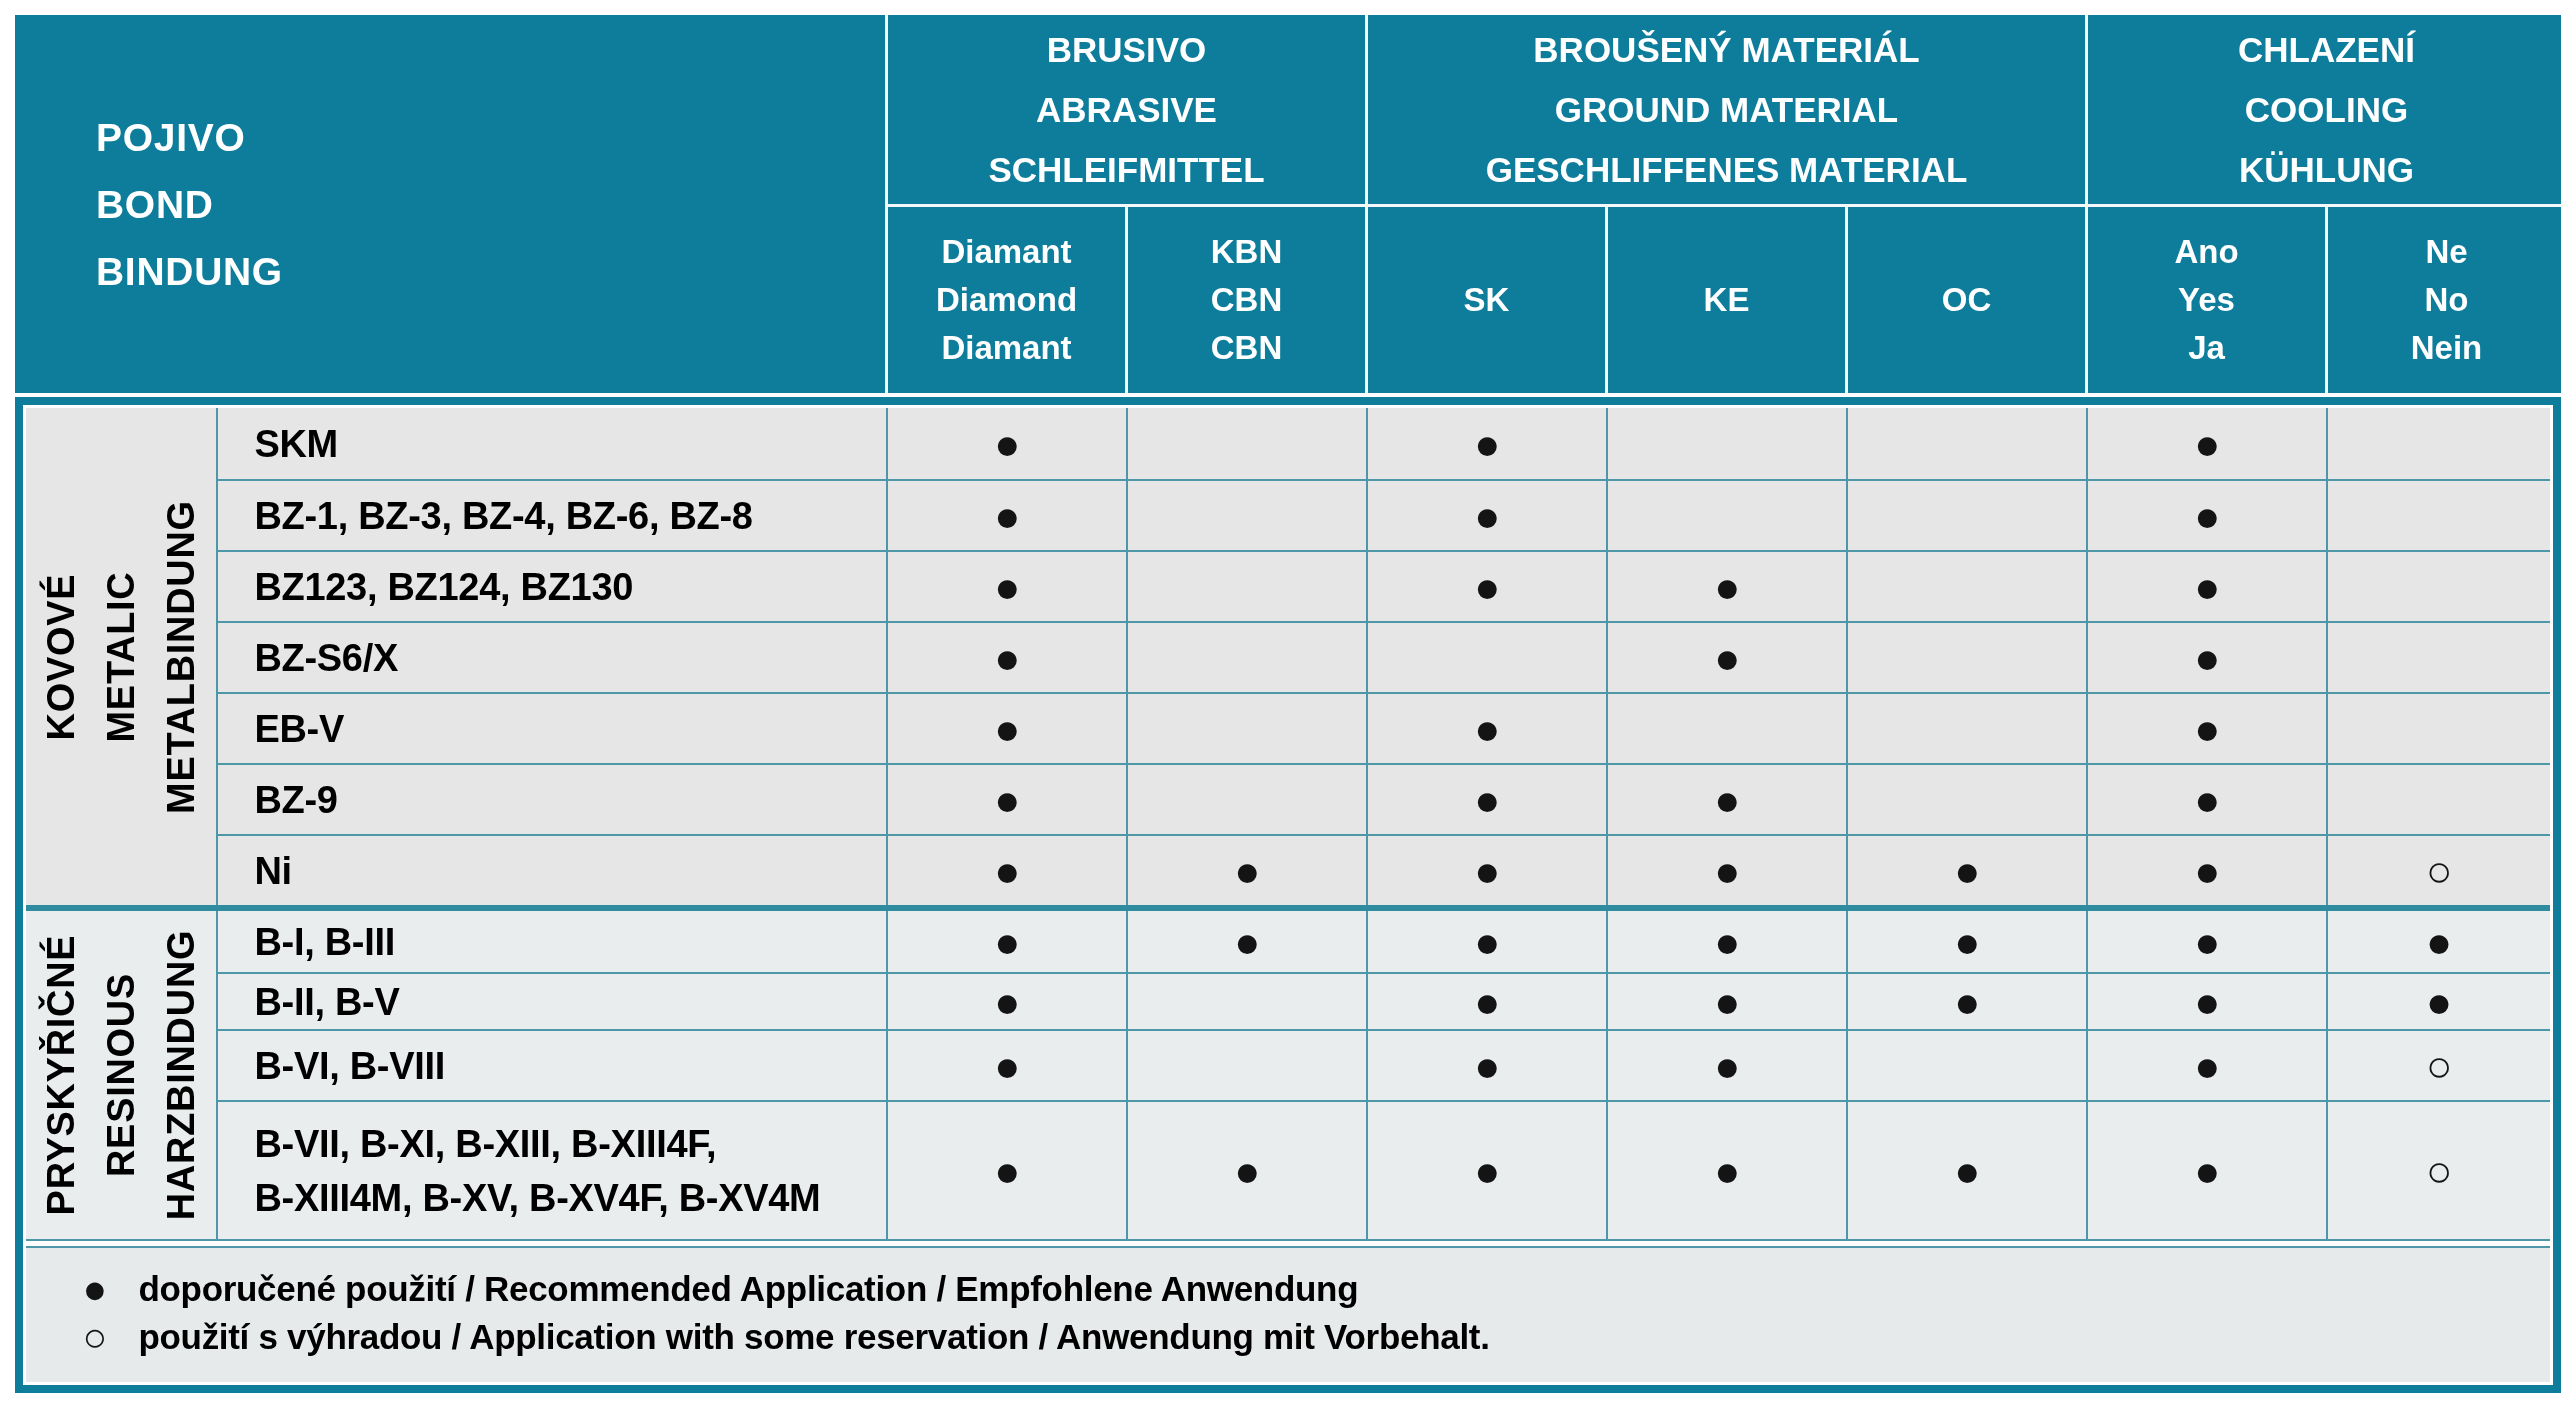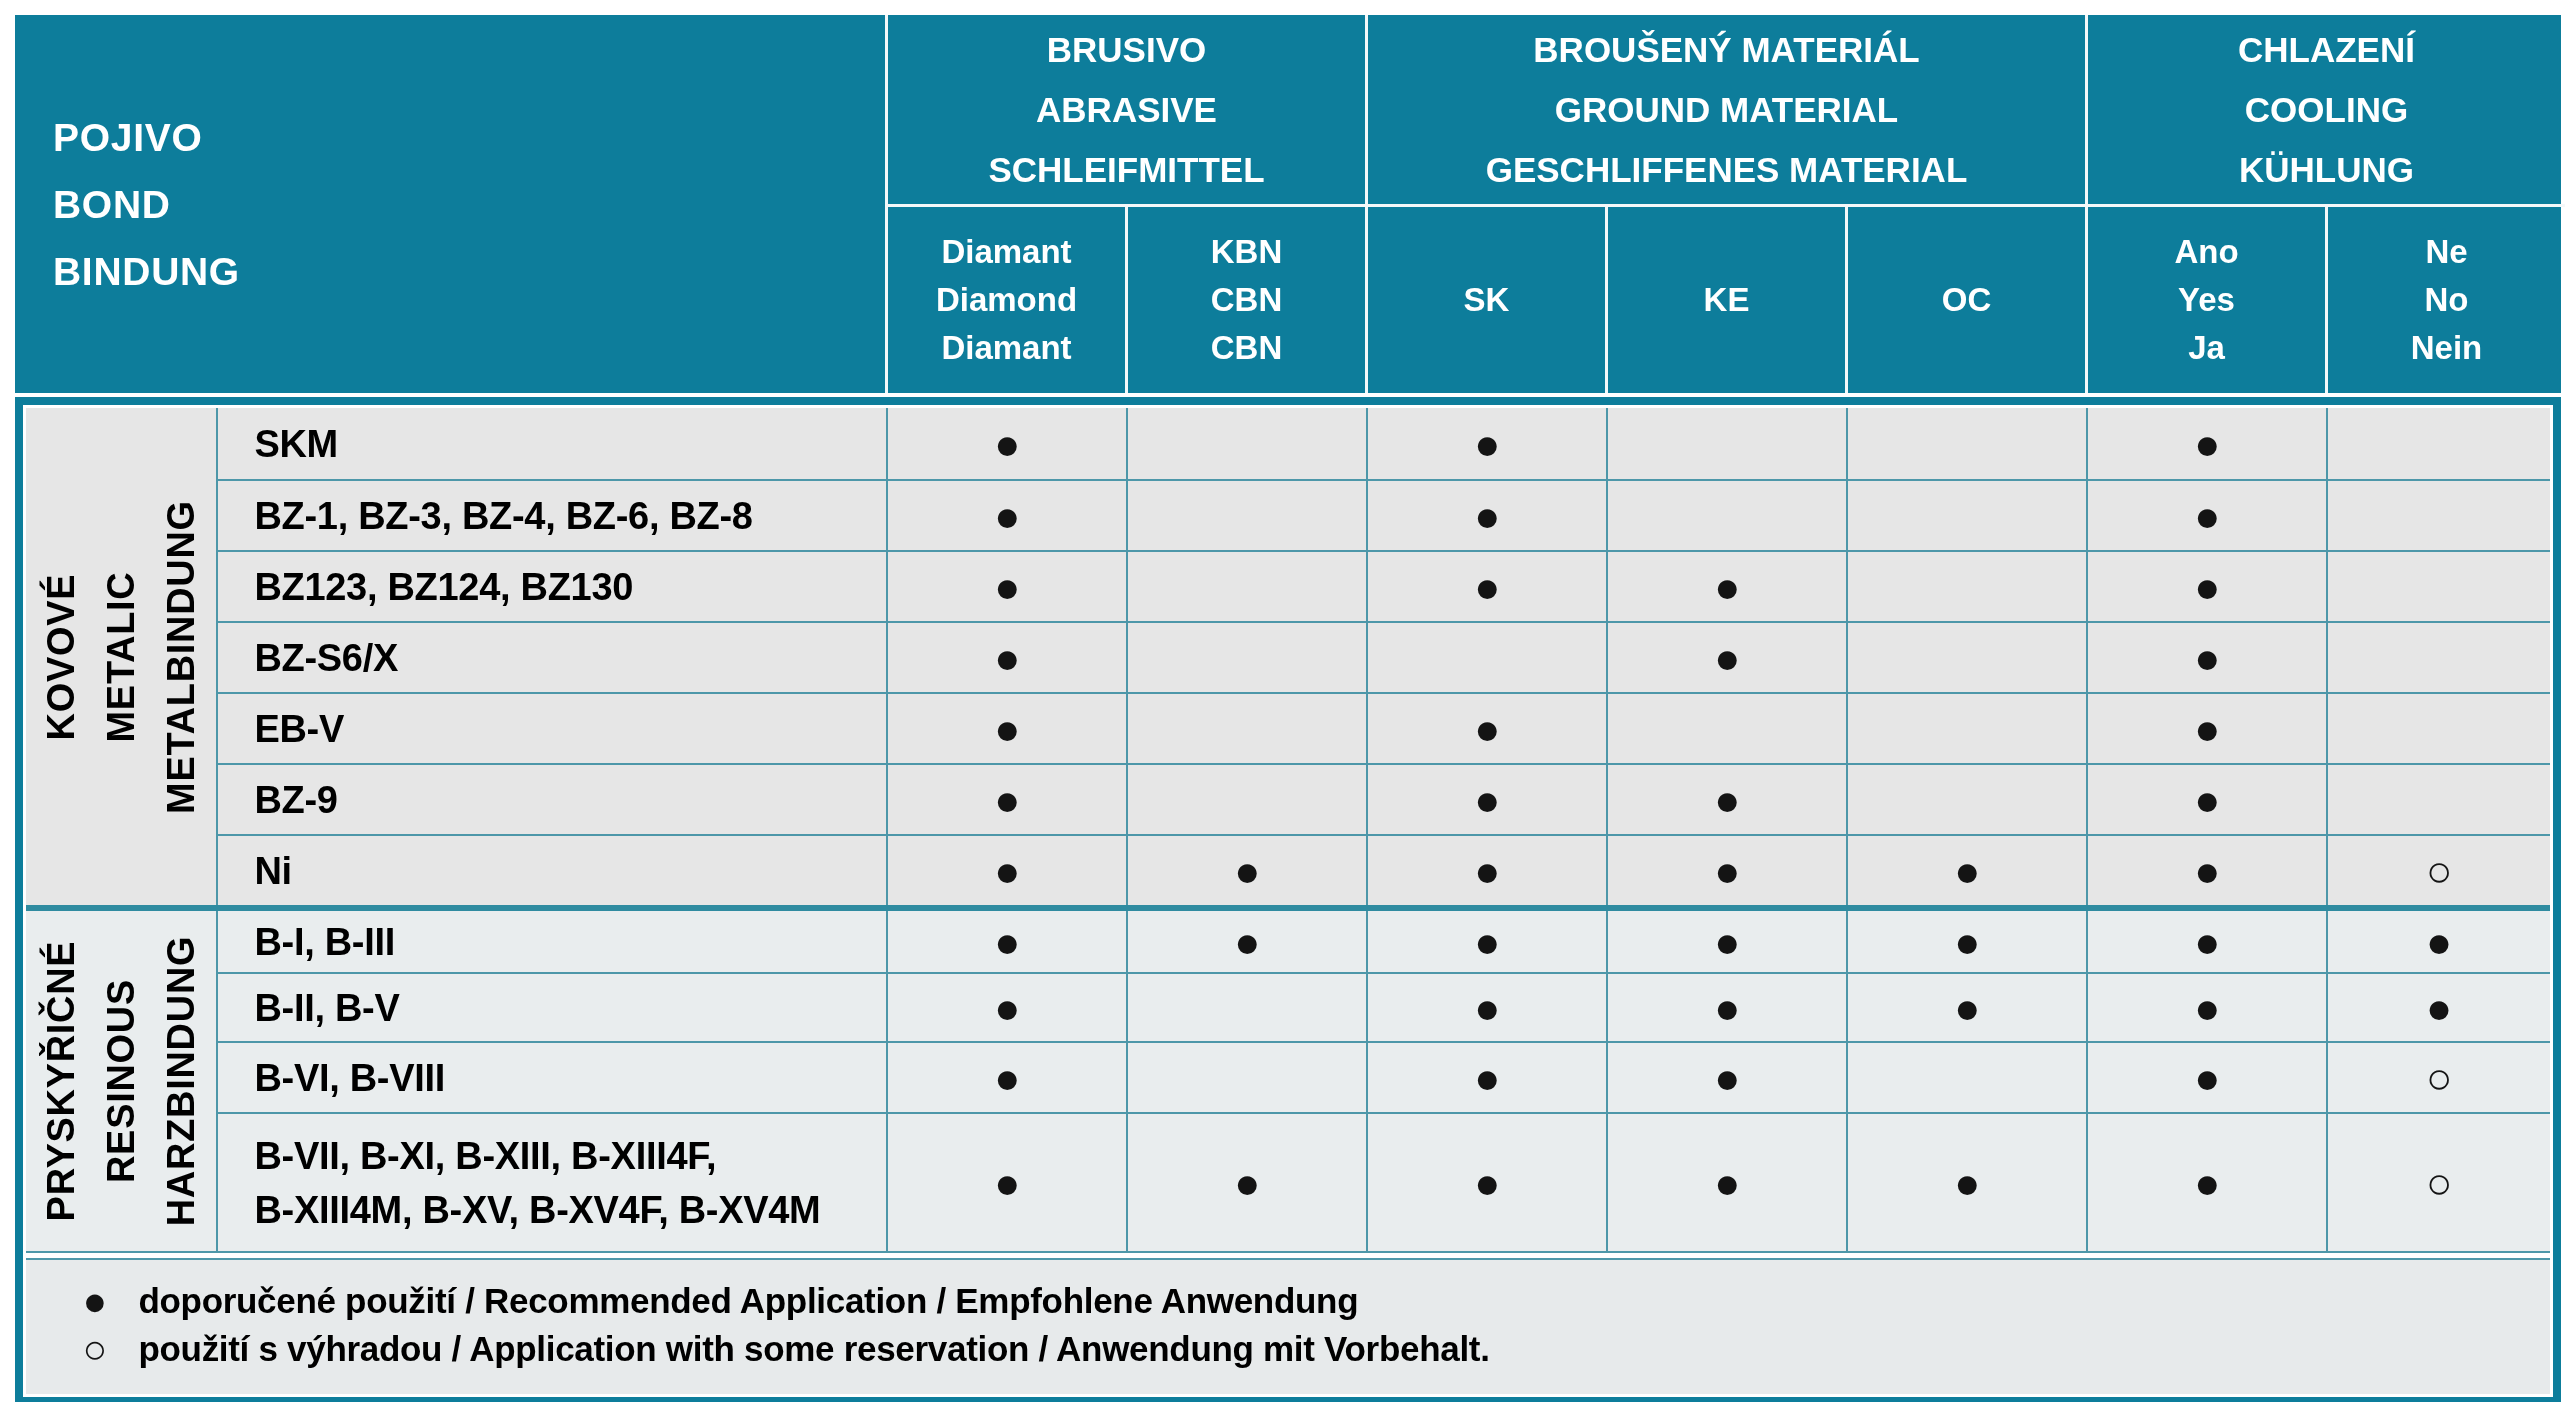--- a/index.html
+++ b/index.html
@@ -6,21 +6,21 @@
   .page{position:relative;width:2576px;height:1403px;background:#ffffff;
         font-family:"Liberation Sans",sans-serif;overflow:hidden;}
   .table-wrap{position:absolute;left:15px;top:15px;width:2546px;}
 
   
   .header{display:grid;grid-template-columns:870px repeat(7,240px);
           grid-template-rows:189px 189px;background:#0d7d9b;color:#ffffff;
           font-weight:700;box-sizing:border-box;}
   .header div{box-sizing:border-box;}
   .corner{grid-column:1;grid-row:1/3;display:flex;flex-direction:column;
-          justify-content:center;padding-left:38px;font-size:39px;line-height:67px;
+          justify-content:center;padding-left:81px;font-size:39px;line-height:67px;
           letter-spacing:0.7px;}
   .gtitle{grid-row:1;display:flex;flex-direction:column;justify-content:center;
           text-align:center;font-size:35px;line-height:60px;
           border-left:3.4px solid #f4f8f9;}
   .g0{grid-column:2/4;} .g1{grid-column:4/7;} .g2{grid-column:7/9;}
   .sub{grid-row:2;display:flex;flex-direction:column;justify-content:center;
        text-align:center;font-size:33px;line-height:48px;
        border-left:3.4px solid #f4f8f9;border-top:3.4px solid #f4f8f9;}
   .c1{grid-column:2;} .c2{grid-column:3;} .c3{grid-column:4;} .c4{grid-column:5;}
   .c5{grid-column:6;} .c6{grid-column:7;} .c7{grid-column:8;}
@@ -36,21 +36,21 @@
   .vlabel{position:absolute;top:50%;left:50%;
           transform:translate(-50%,-50%) rotate(-90deg);
           text-align:center;font-weight:700;font-size:38px;line-height:60px;
           letter-spacing:0.7px;white-space:nowrap;color:#000;}
   .rows{flex:1;}
   .row{display:grid;grid-template-columns:668px repeat(6,240px) 1fr;
        box-sizing:border-box;}
   .row + .row{border-top:2.7px solid #4d97a9;}
   .metal .row{height:71px;}
   .resinous .row:nth-child(1){height:61px;}
-  .resinous .row:nth-child(2){height:69px;}
+  .resinous .row:nth-child(2){height:57px;}
   .resinous .row:nth-child(3){height:71px;}
   .resinous .row:nth-child(4){height:139px;}
   .bond-cell{display:flex;flex-direction:column;justify-content:center;
              padding-left:36px;font-size:38px;font-weight:700;line-height:54px;
              color:#000;letter-spacing:-0.3px;}
   .dot-cell{border-left:2.7px solid #4d97a9;display:flex;align-items:center;
             justify-content:center;box-sizing:border-box;}
   .mark{font-size:44px;line-height:1;color:#141414;font-weight:400;}
   .mark.open{color:#141414;}
 

